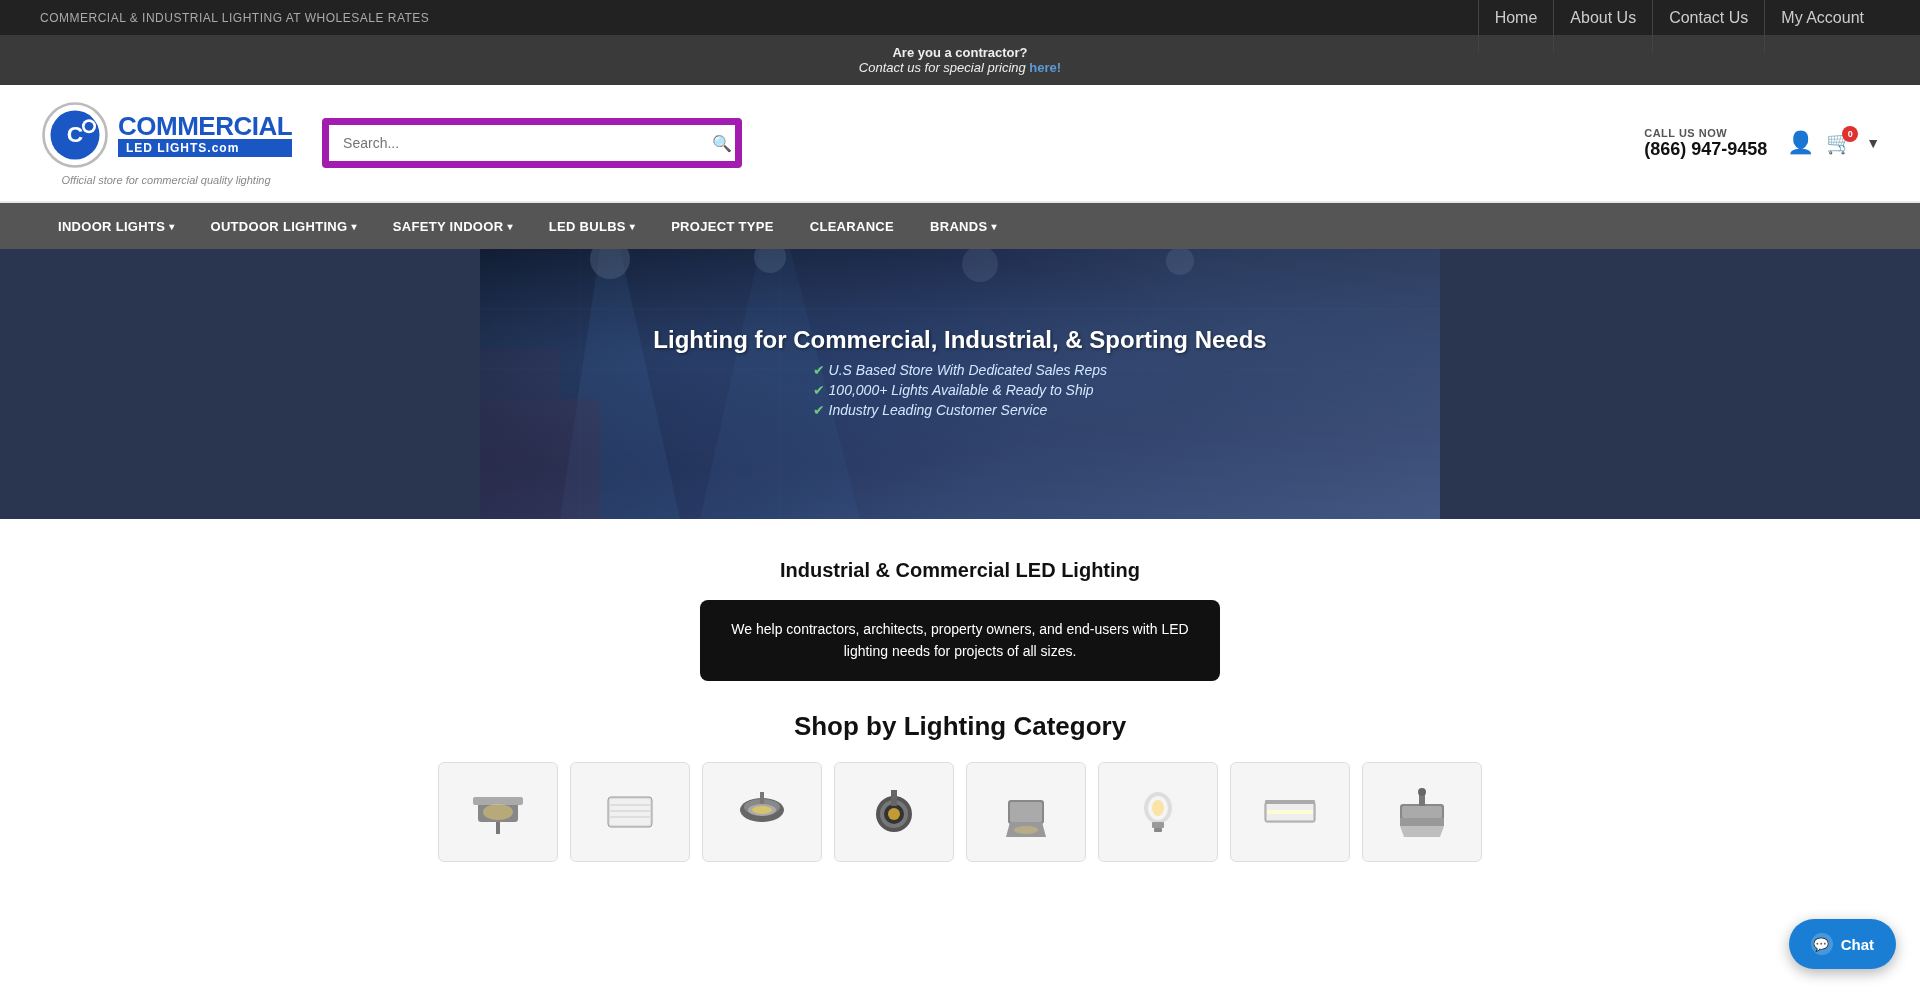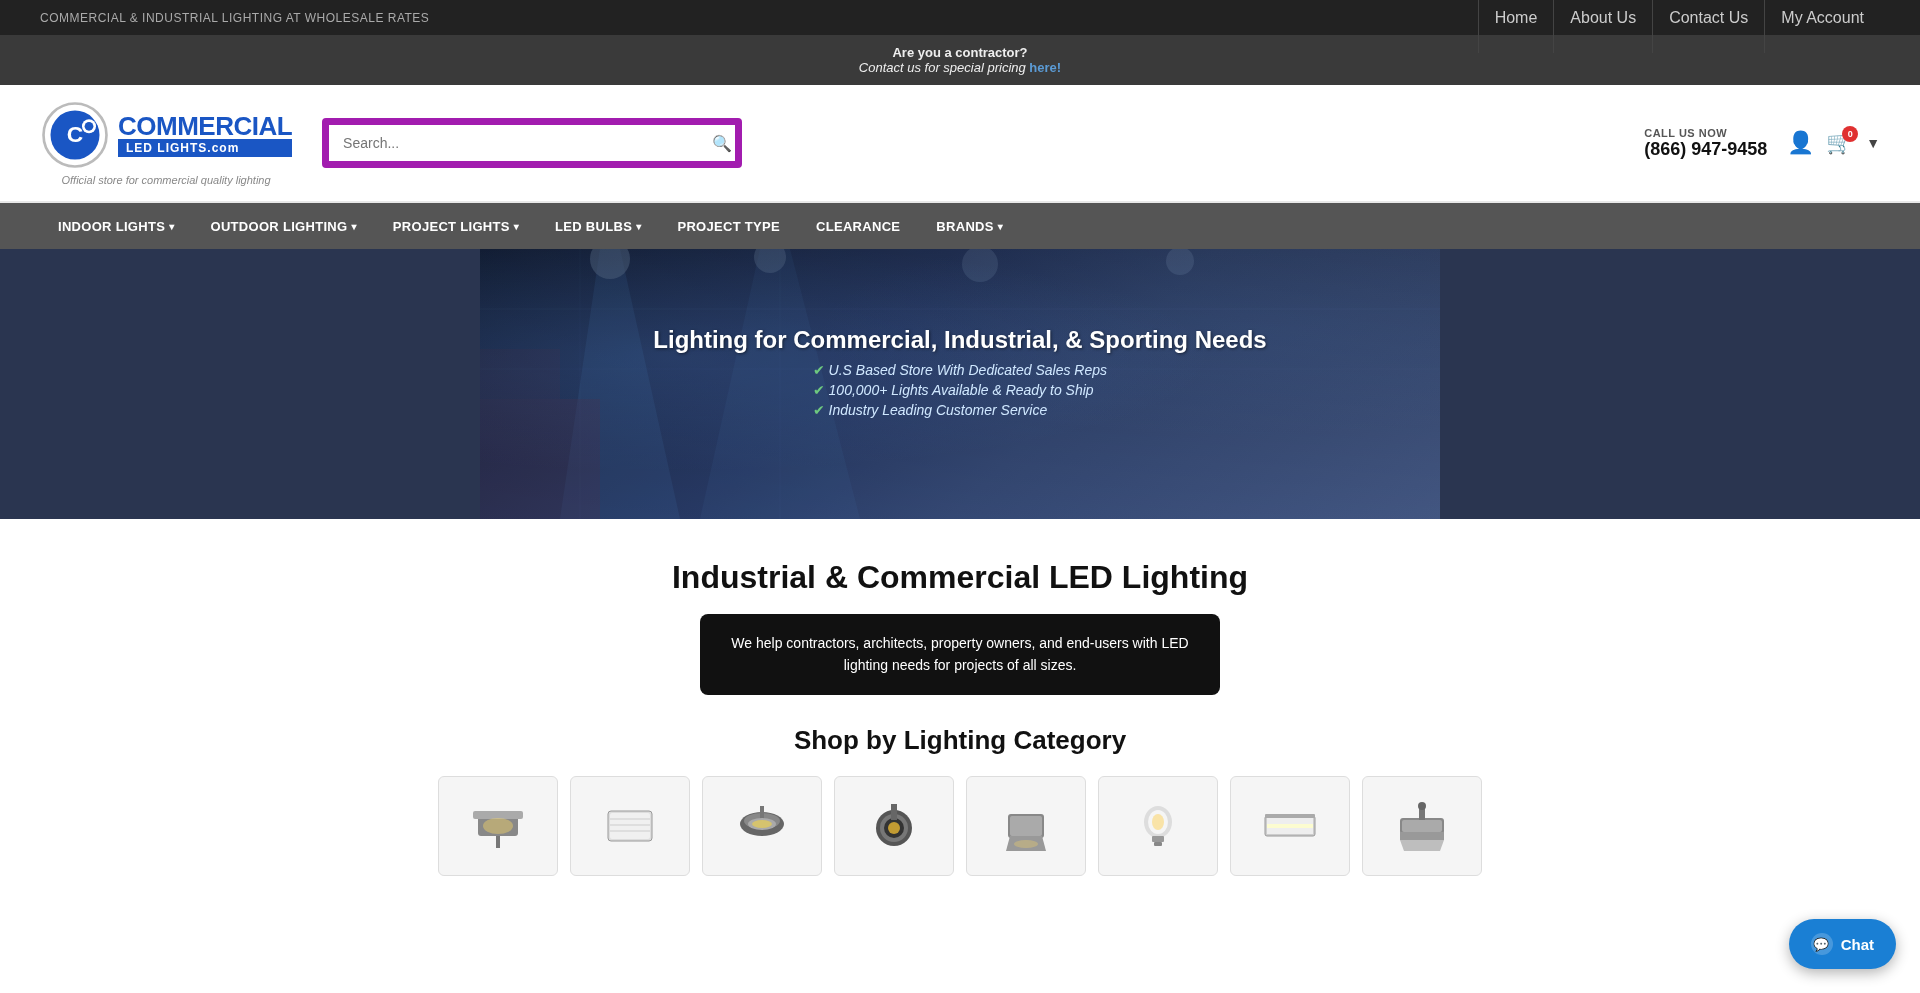--- a/index.html
+++ b/index.html
@@ -239,21 +239,21 @@
       transition: background 0.2s;
     }
 
     
     .below-hero {
       background: #fff;
       padding: 40px 20px 20px;
       text-align: center;
     }
     .below-hero-title {
-      font-size: 32px;
+      font-size: 20px;
       font-weight: 900;
       color: #111;
       margin-bottom: 18px;
     }
     .below-hero-desc {
       background: #111;
       color: #fff;
       border-radius: 8px;
       padding: 18px 30px;
       max-width: 520px;
@@ -394,21 +394,21 @@
 <nav class="nav-bar">
   <a class="nav-item" href="#">
     <span>INDOOR LIGHTS</span>
     <span class="chevron">▾</span>
   </a>
   <a class="nav-item" href="#">
     <span>OUTDOOR LIGHTING</span>
     <span class="chevron">▾</span>
   </a>
   <a class="nav-item" href="#">
-    <span>PROJECT LIGHTS</span>
+    <span>SAFETY INDOOR</span>
     <span class="chevron">▾</span>
   </a>
   <a class="nav-item" href="#">
     <span>LED BULBS</span>
     <span class="chevron">▾</span>
   </a>
   <a class="nav-item" href="#">
     <span>PROJECT TYPE</span>
   </a>
   <a class="nav-item" href="#">

